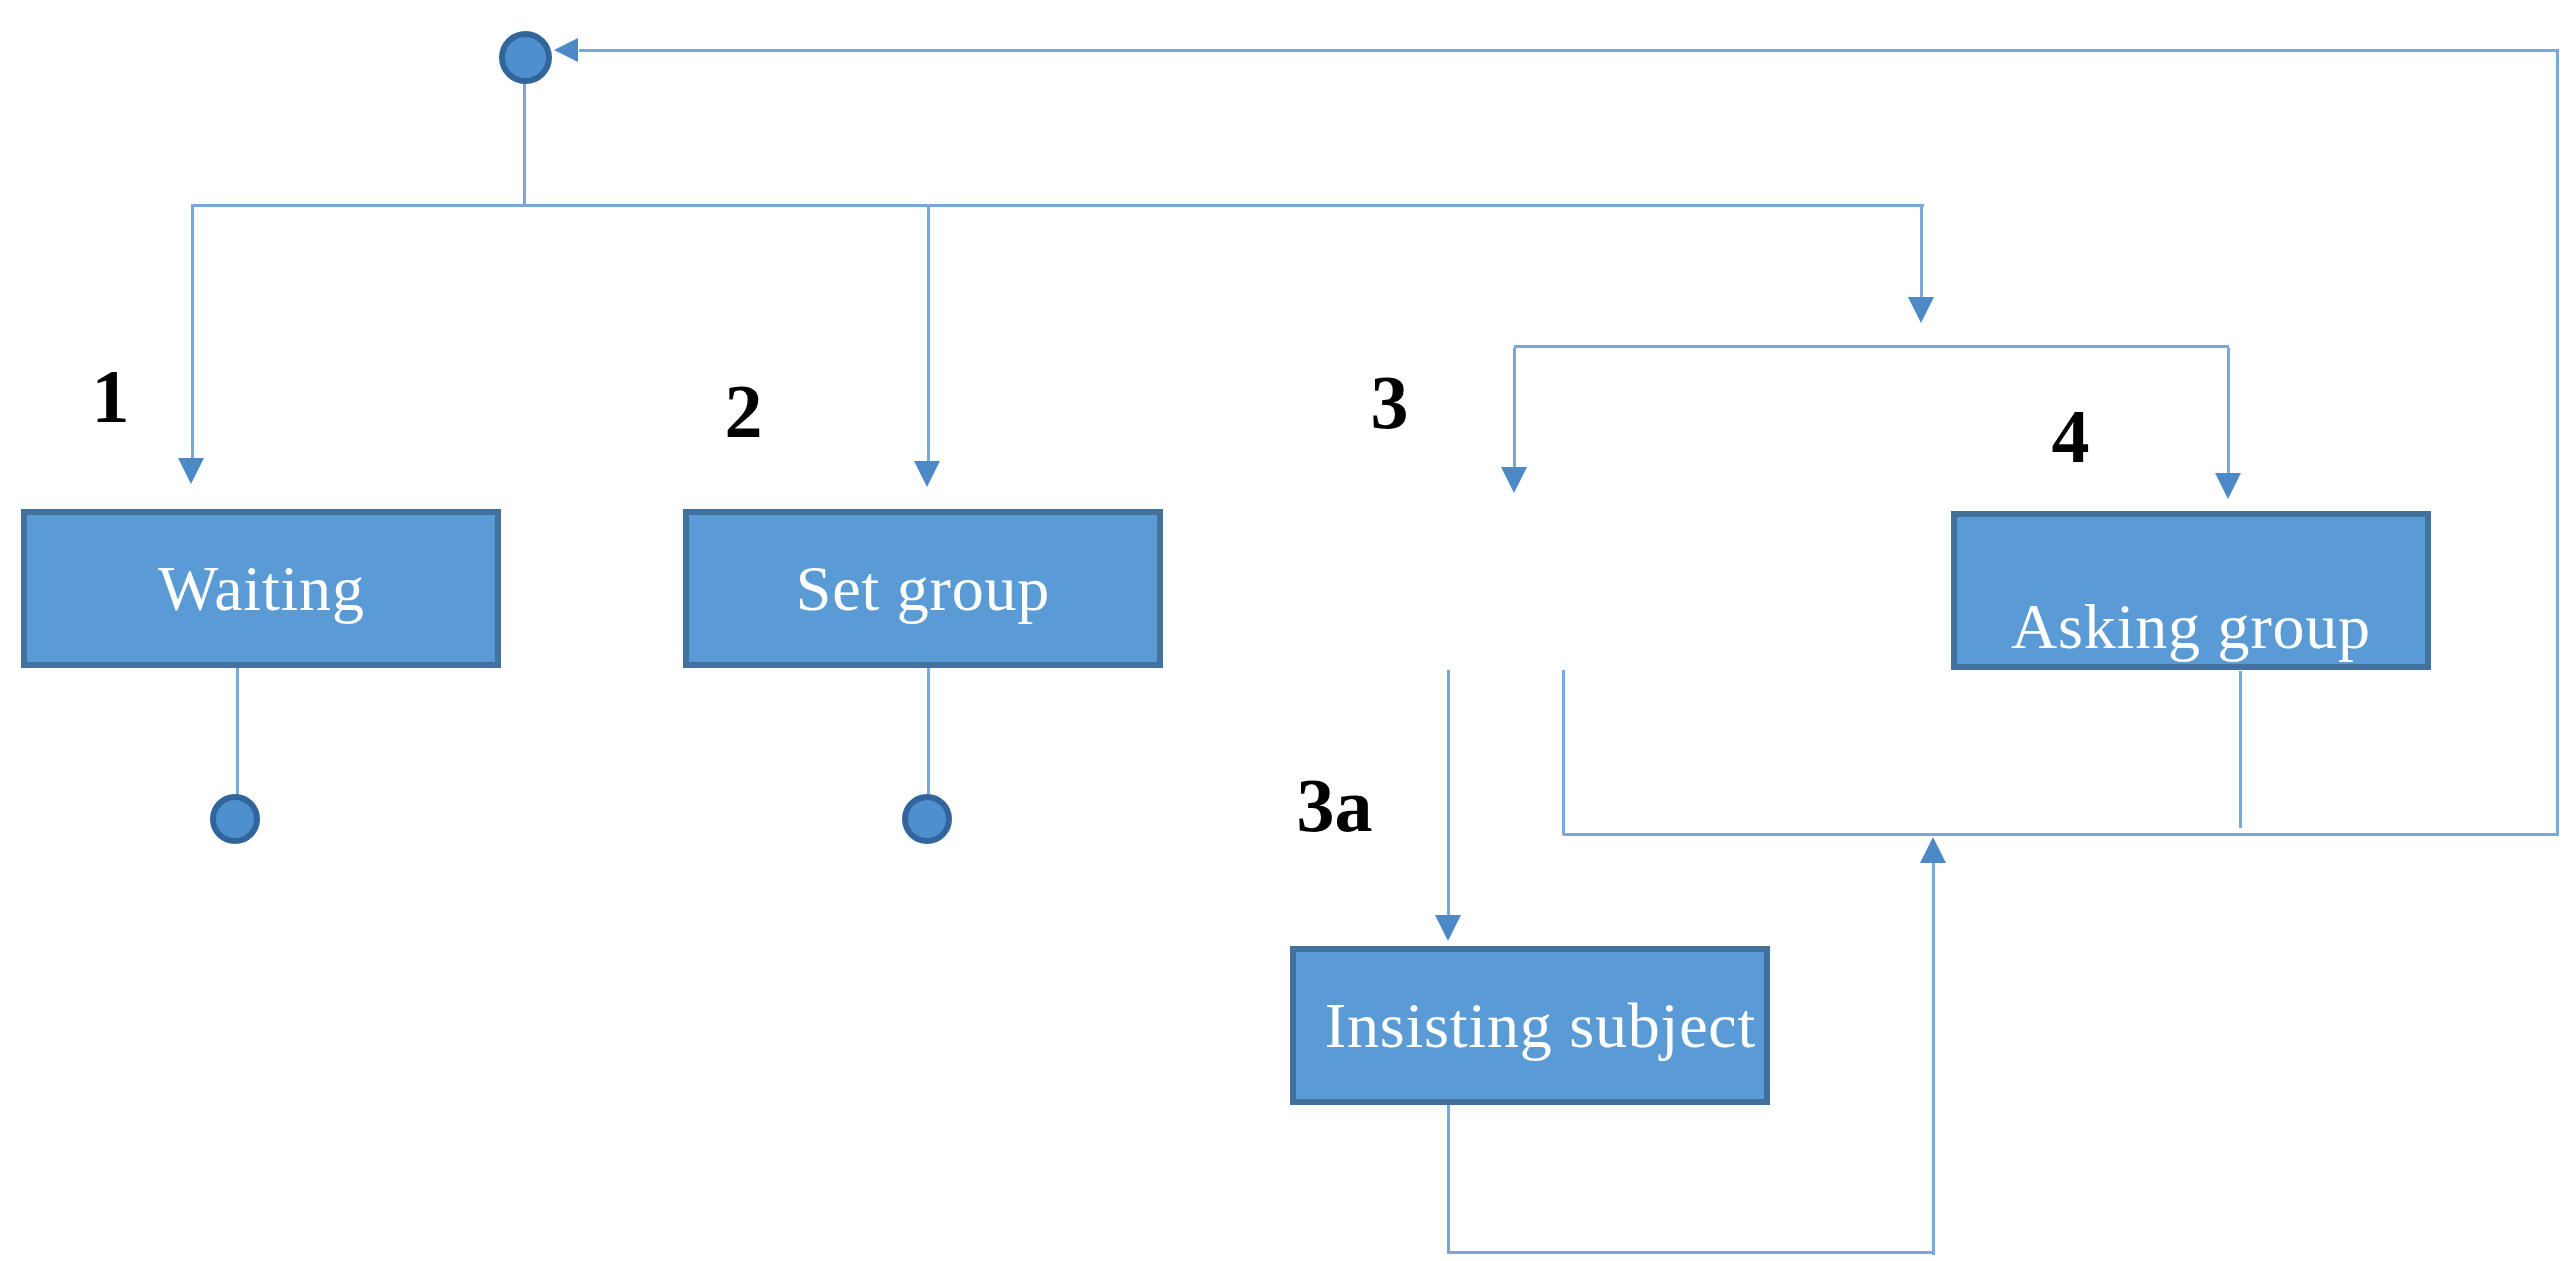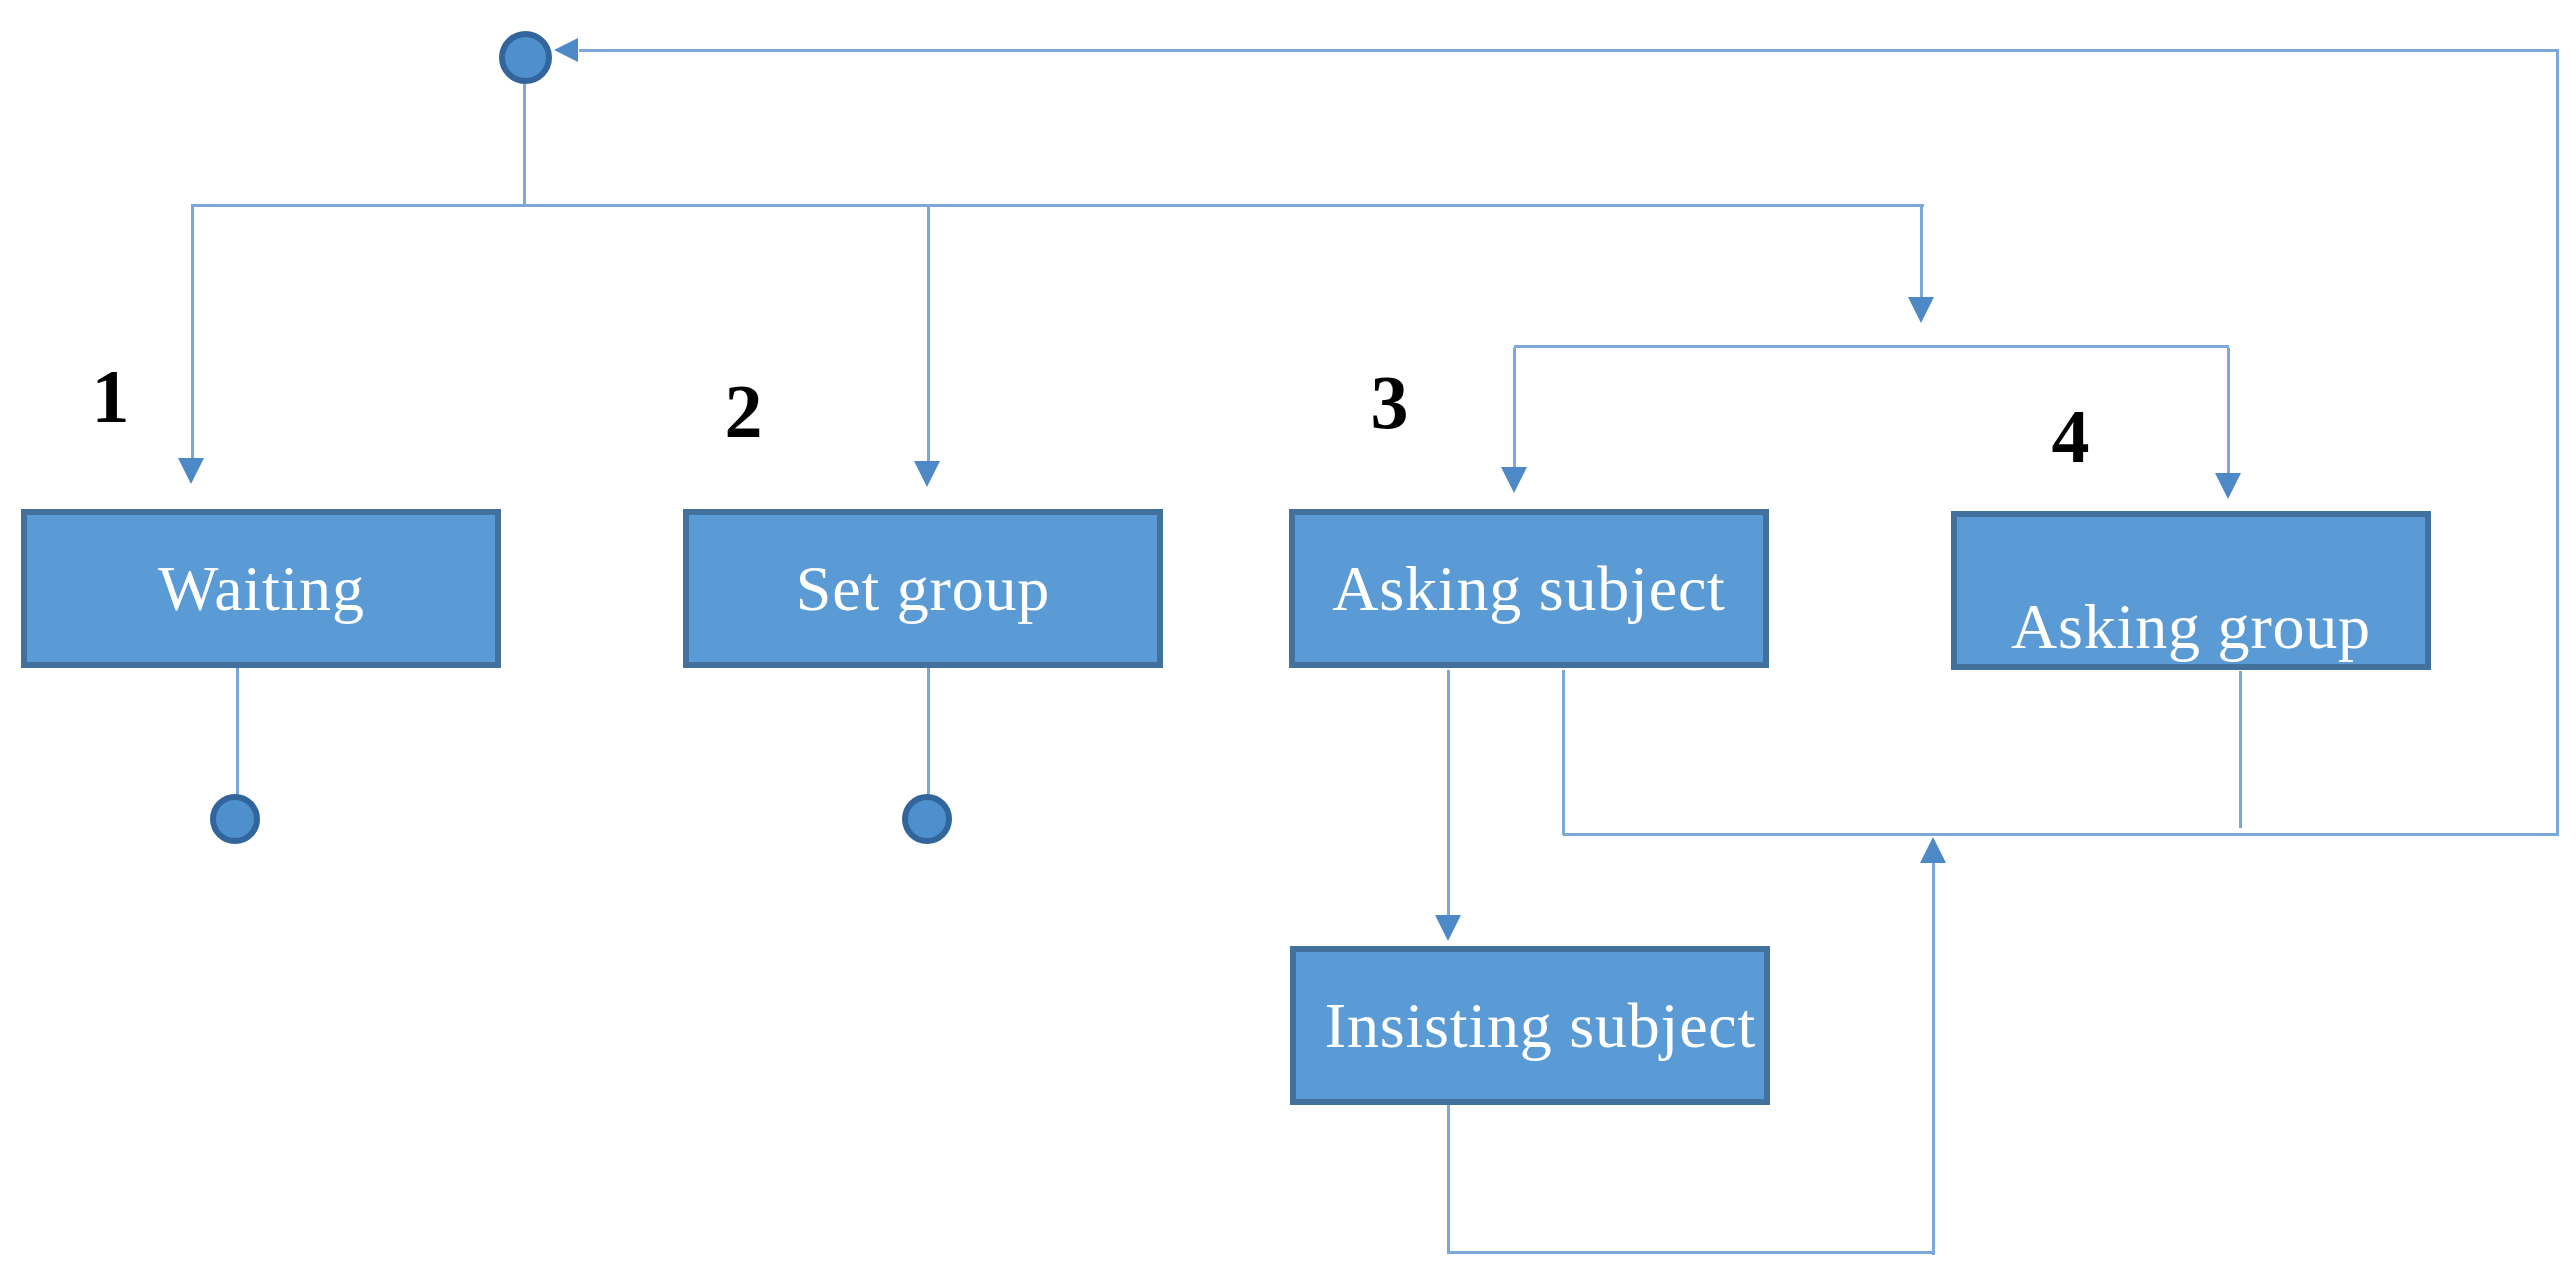--- a/index.html
+++ b/index.html
@@ -112,29 +112,27 @@
   <div class="hline" style="left:1447px; top:1251px; width:487px;"></div>
   <div class="vline" style="left:1932px; top:862px; height:393px;"></div>
   <div class="arrowhead arrow-up" style="left:1920px; top:837px;"></div>
 
   <div class="node" style="left:21.4px; top:509px;">
     <span class="node-label">Waiting</span>
   </div>
   <div class="node" style="left:683px; top:509px;">
     <span class="node-label">Set group</span>
   </div>
-  <div class="node" style="left:1289px; top:509px;">
-    <span class="node-label">Asking subject</span>
-  </div>
   <div class="node" style="left:1951px; top:511px;align-items:flex-end;">
     <span class="node-label">Asking group</span>
   </div>
   <div class="node" style="left:1290px; top:946px;padding-left:21px;">
     <span class="node-label">Insisting subject</span>
   </div>
 
   <div class="step-label" style="left:42px; top:343px;">1</div>
   <div class="step-label" style="left:675px; top:358px;">2</div>
   <div class="step-label" style="left:1321px; top:349px;">3</div>
   <div class="step-label" style="left:2002px; top:383px;">4</div>
+  <div class="step-label" style="left:1266px; top:752px;">3a</div>
 
 </div>
 
 
 </body></html>

